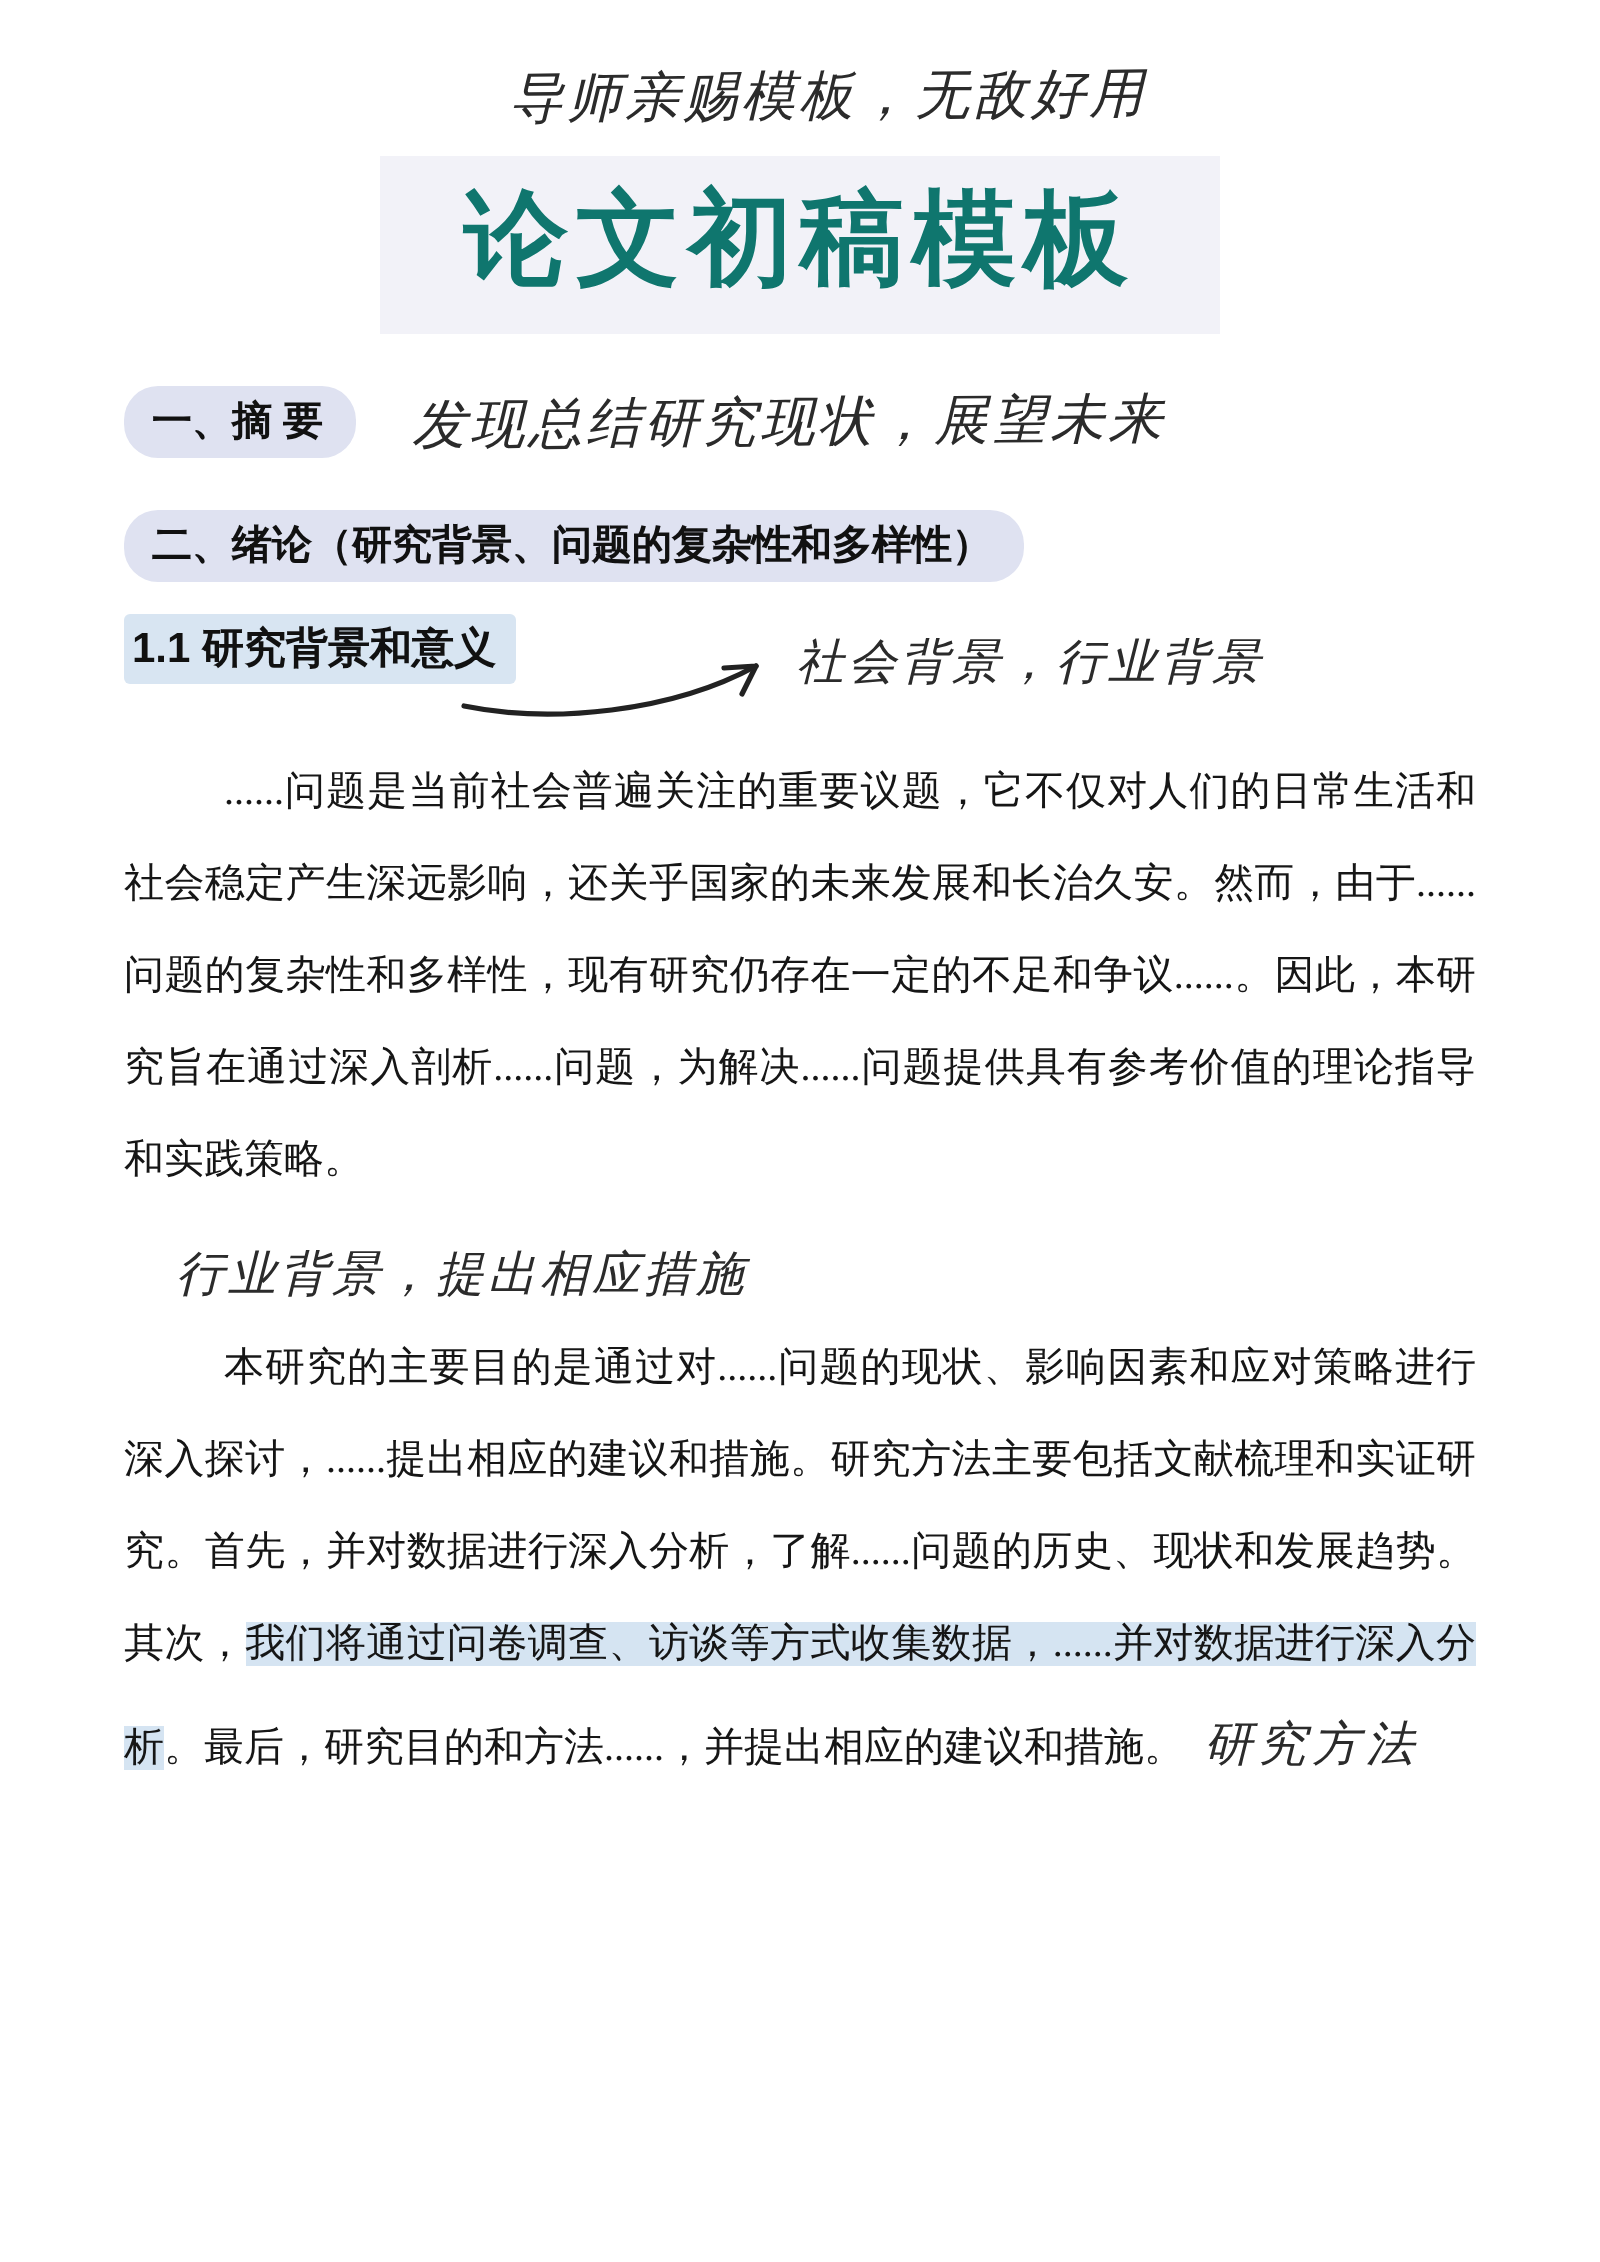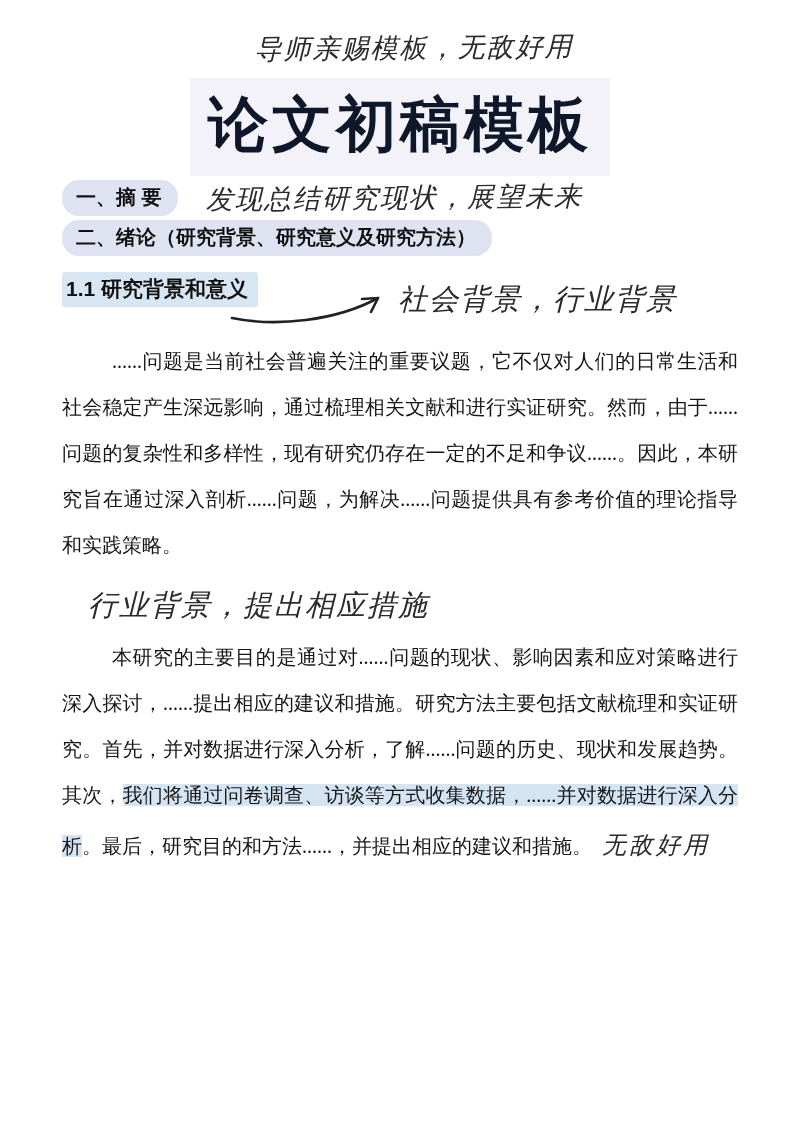--- a/index.html
+++ b/index.html
@@ -26,28 +26,28 @@
     width:400px;
     margin:0 auto;
     background:#f2f2f8;
     text-align:center;
     padding:14px 10px 18px 10px;
   }
   .title-box h1{
     margin:0;
     font-family:"Liberation Sans","DejaVu Sans",sans-serif;
     font-weight:900;
-    font-size:60px;
+    font-size:52px;
     letter-spacing:4px;
-    color:#0f172a;
+    color:#0f766e;
     line-height:1.1;
   }
 
   
-  .sec-row{margin-top:4px;display:flex;align-items:center;}
+  .sec-row{margin-top:26px;display:flex;align-items:center;}
   .pill{
     display:inline-block;
     background:#dfe2f1;
     border-radius:17px;
     padding:4px 16px 5px 14px;
     font-family:"Liberation Sans","DejaVu Sans",sans-serif;
     font-weight:bold;
     font-size:20px;
     color:#111;
     white-space:nowrap;
@@ -59,21 +59,21 @@
   .subhead{
     display:inline-block;
     font-family:"Liberation Sans","DejaVu Sans",sans-serif;
     font-weight:bold;
     font-size:21px;
     color:#111;
     padding:3px 10px 4px 4px;
     white-space:nowrap;
   }
   .subhead.hl{background:#d8e5f2;border-radius:3px;}
-  .hw-md{font-size:29px;margin-top:8px;text-align:right;}
+  .hw-md{font-size:24px;margin-top:8px;text-align:right;}
   .arrow-svg{margin:16px 4px 0 -34px;flex-shrink:0;}
 
   
   p.body{
     margin:8px 0 0 0;
     font-size:20px;
     line-height:2.3;
     text-align:justify;
     text-indent:2.5em;
     color:#161616;
@@ -92,33 +92,33 @@
     <h1>论文初稿模板</h1>
   </div>
 
   <div class="sec-row">
     <span class="pill">一、摘 要</span>
     <span class="handwriting hw-abstract">发现总结研究现状，展望未来</span>
   </div>
 
 
   <div class="sec-row">
-    <span class="pill">二、绪论（研究背景、研究意义及研究方法）</span>
+    <span class="pill">二、绪论（研究背景、问题的复杂性和多样性）</span>
   </div>
 
   <div class="sub-row">
     <span class="subhead hl">1.1 研究背景和意义</span>
     <svg class="arrow-svg" width="170" height="42" viewBox="0 0 170 42" aria-hidden="true">
       <path d="M8 30 C 52 39, 112 33, 154 10" fill="none" stroke="#222" stroke-width="2.6" stroke-linecap="round"></path>
       <path d="M154 10 L138 11 M154 10 L147 24" fill="none" stroke="#222" stroke-width="2.6" stroke-linecap="round"></path>
     </svg>
     <span class="handwriting hw-md">社会背景，行业背景</span>
   </div>
 
-  <p class="body">......问题是当前社会普遍关注的重要议题，它不仅对人们的日常生活和社会稳定产生深远影响，通过梳理相关文献和进行实证研究。然而，由于......问题的复杂性和多样性，现有研究仍存在一定的不足和争议......。因此，本研究旨在通过深入剖析......问题，为解决......问题提供具有参考价值的理论指导和实践策略。</p>
+  <p class="body">......问题是当前社会普遍关注的重要议题，它不仅对人们的日常生活和社会稳定产生深远影响，还关乎国家的未来发展和长治久安。然而，由于......问题的复杂性和多样性，现有研究仍存在一定的不足和争议......。因此，本研究旨在通过深入剖析......问题，为解决......问题提供具有参考价值的理论指导和实践策略。</p>
 
   <div class="sub-row">
     <span class="handwriting hw-md" style="margin-left:26px;margin-top:2px;">行业背景，提出相应措施</span>
   </div>
 
-  <p class="body"><span>本研究的主要目的是通过对......问题的现状、影响因素和应对策略进行深入探讨，......提出相应的建议和措施。研究方法主要包括文献梳理和实证研究。首先，并对数据进行深入分析，了解......问题的历史、现状和发展趋势。其次，</span><span class="mark">我们将通过问卷调查、访谈等方式收集数据，......并对数据进行深入分析</span><span>。最后，研究目的和方法......，并提出相应的建议和措施。</span><span class="handwriting hw-inline">无敌好用</span></p>
+  <p class="body"><span>本研究的主要目的是通过对......问题的现状、影响因素和应对策略进行深入探讨，......提出相应的建议和措施。研究方法主要包括文献梳理和实证研究。首先，并对数据进行深入分析，了解......问题的历史、现状和发展趋势。其次，</span><span class="mark">我们将通过问卷调查、访谈等方式收集数据，......并对数据进行深入分析</span><span>。最后，研究目的和方法......，并提出相应的建议和措施。</span><span class="handwriting hw-inline">研究方法</span></p>
 
 </div>
 
 </body></html>

